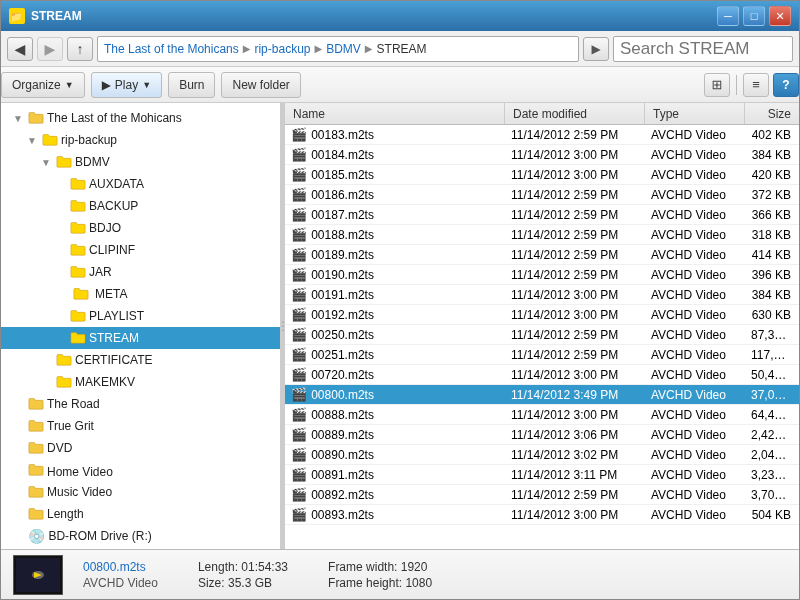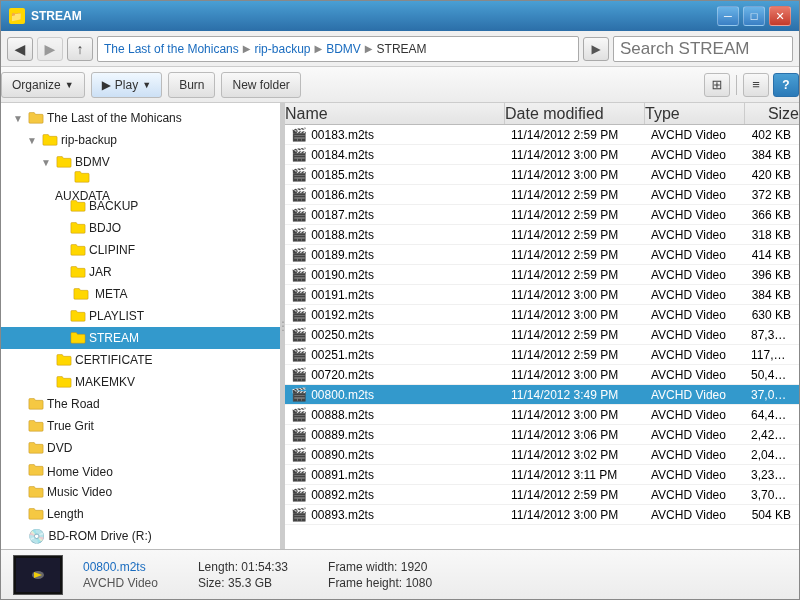--- a/index.html
+++ b/index.html
@@ -42,21 +42,21 @@
     .main-content { display: flex; flex: 1; overflow: hidden; }
 
     
     .sidebar { width: 280px; background: white; border-right: 1px solid #ccc; overflow-y: auto; padding: 4px 0; }
     .sidebar-item { display: flex; align-items: center; padding: 2px 8px; cursor: pointer; font-size: 12px; color: #222; height: 22px; }
     .sidebar-item.selected { background: #3399cc; color: white; }
 
     
     .file-list { flex: 1; background: white; overflow-y: auto; display: flex; flex-direction: column; }
     .file-list-header { display: flex; align-items: center; background: linear-gradient(to bottom, #f0f0f0, #e4e4e4); border-bottom: 1px solid #bbb; height: 22px; flex-shrink: 0; position: sticky; top: 0; z-index: 10; }
-    .col-header { font-size: 16px; color: #333; padding: 0 0; cursor: pointer; height: 100%; display: flex; align-items: center; border-right: 1px solid #ccc; user-select: none; }
+    .col-header { font-size: 12px; color: #333; padding: 0 8px; cursor: pointer; height: 100%; display: flex; align-items: center; border-right: 1px solid #ccc; user-select: none; }
     .col-name { width: 220px; }
     .col-date { width: 140px; }
     .col-type { width: 100px; }
     .col-size { flex: 1; text-align: right; justify-content: flex-end; border-right: none; }
     .file-row { display: flex; align-items: center; height: 20px; border-bottom: 1px solid #f0f0f0; }
     .file-row.selected { background: #3399cc; color: white; }
     .file-row.selected .file-size { color: white; }
     .file-cell { font-size: 12px; padding: 0 6px; overflow: hidden; text-overflow: ellipsis; white-space: nowrap; }
     .file-name-cell { width: 220px; display: flex; align-items: center; gap: 4px; }
     .file-date { width: 140px; }
@@ -167,21 +167,21 @@
         <div class="sidebar-item">
           <span style="margin-left:32px; display:flex; align-items:center; gap:3px;">
             <span style="width:12px; color:#888; font-size:10px;">▼</span>
             <span><svg class="folder-svg" viewBox="0 0 18 14" fill="none" xmlns="http://www.w3.org/2000/svg">
     <path d="M1 3C1 2.4 1.4 2 2 2h5l1.5 2H16c.6 0 1 .4 1 1v8c0 .6-.4 1-1 1H2c-.6 0-1-.4-1-1V3z" fill="#ffd700" stroke="#b8860b" stroke-width="0.5"></path>
   </svg></span>
             <span>BDMV</span>
           </span>
         </div>
         <div class="sidebar-item">
-          <span style="margin-left:46px; display:flex; align-items:center; gap:3px;flex-direction:column;">
+          <span style="margin-left:46px; display:flex; align-items:center; gap:3px;">
             <span style="width:12px;"></span>
             <span><svg class="folder-svg" viewBox="0 0 18 14" fill="none" xmlns="http://www.w3.org/2000/svg">
     <path d="M1 3C1 2.4 1.4 2 2 2h5l1.5 2H16c.6 0 1 .4 1 1v8c0 .6-.4 1-1 1H2c-.6 0-1-.4-1-1V3z" fill="#ffd700" stroke="#b8860b" stroke-width="0.5"></path>
   </svg></span>
             <span>AUXDATA</span>
           </span>
         </div>
         <div class="sidebar-item">
           <span style="margin-left:46px; display:flex; align-items:center; gap:3px;">
             <span style="width:12px;"></span>

